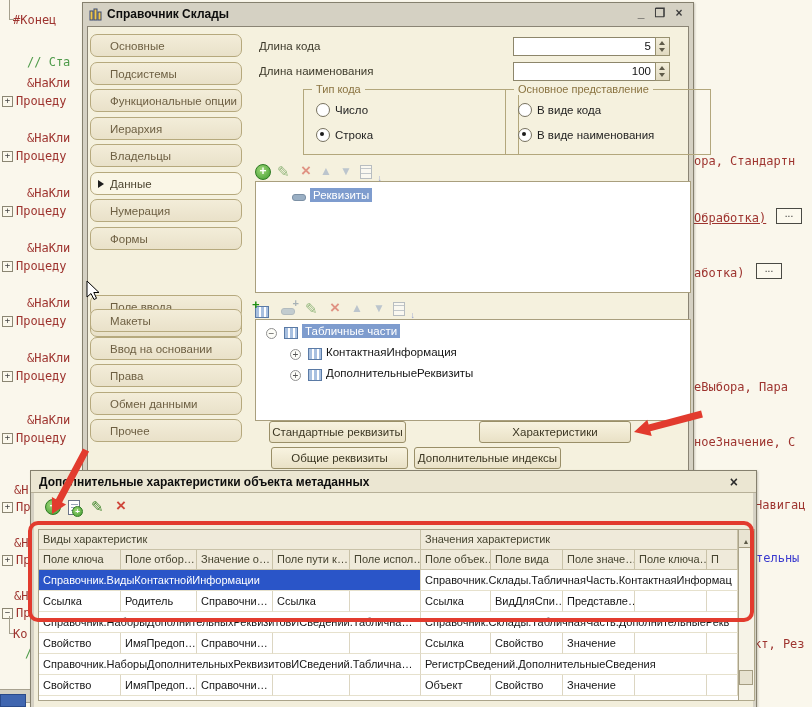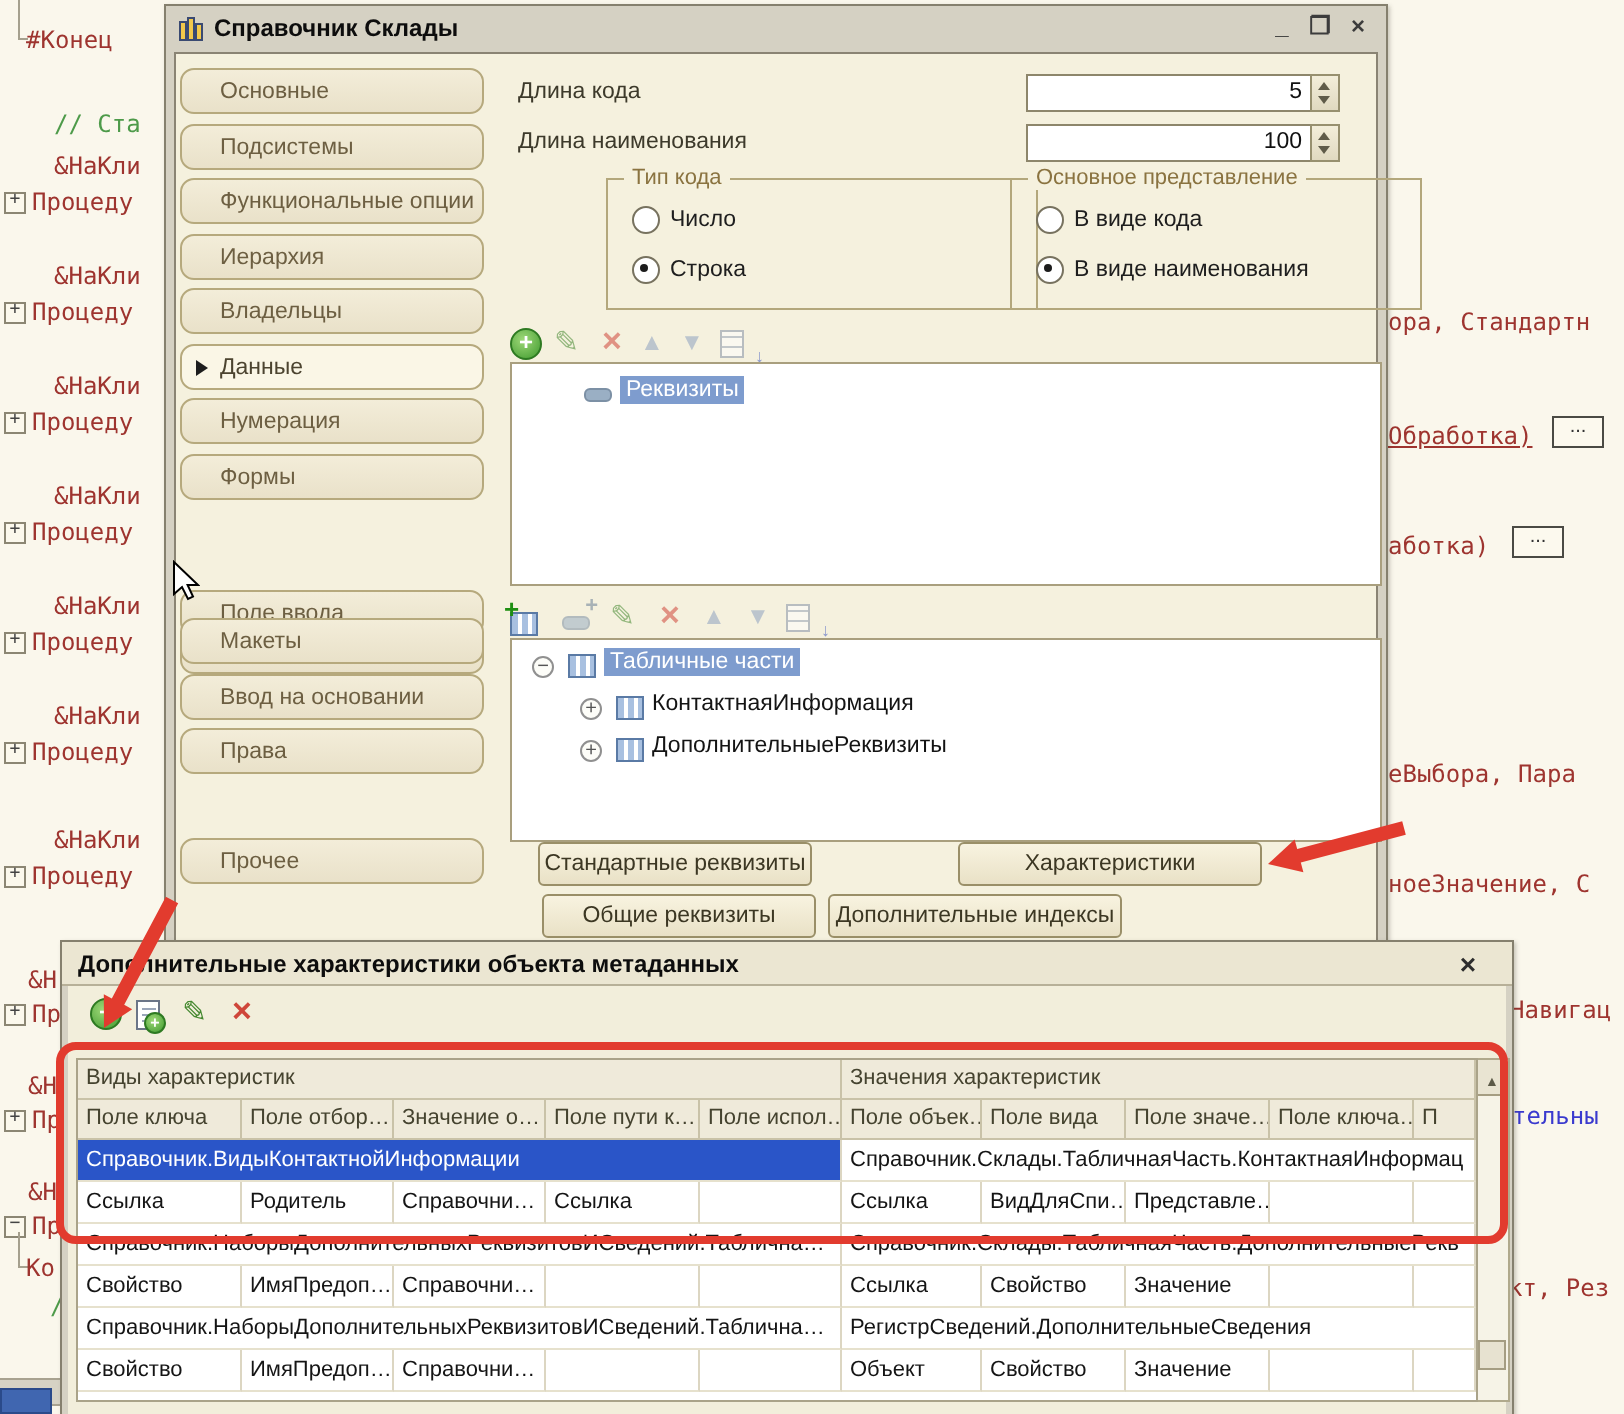--- a/index.html
+++ b/index.html
@@ -209,20 +209,21 @@
       <div class="tab" style="top:90px;">Иерархия</div>
       <div class="tab" style="top:117px;">Владельцы</div>
       <div class="tab sel" style="top:145px;"><span class="mark"></span><span>Данные</span></div>
       <div class="tab" style="top:172px;">Нумерация</div>
       <div class="tab" style="top:200px;">Формы</div>
       <div class="tab" style="top:228px;margin-top:40px;">Поле ввода</div>
       <div class="tab" style="top:255px;margin-top:32px;">Команды</div>
       <div class="tab" style="top:282px;">Макеты</div>
       <div class="tab" style="top:310px;">Ввод на основании</div>
       <div class="tab" style="top:337px;">Права</div>
+      <div class="tab" style="top:365px;">Обмен данными</div>
       <div class="tab" style="top:392px;">Прочее</div>
 
       <span class="lbl" style="left:171px;top:13px;">Длина кода</span>
       <div class="fld" style="left:425px;top:10px;width:143px;height:19px;">5</div>
       <div class="spin" style="left:567px;top:10px;"></div>
       <span class="lbl" style="left:171px;top:38px;">Длина наименования</span>
       <div class="fld" style="left:425px;top:35px;width:143px;height:19px;">100</div>
       <div class="spin" style="left:567px;top:35px;"></div>
 
       <div class="grp" style="left:171px;top:62px;width:214px;height:64px;margin-left:44px;">

